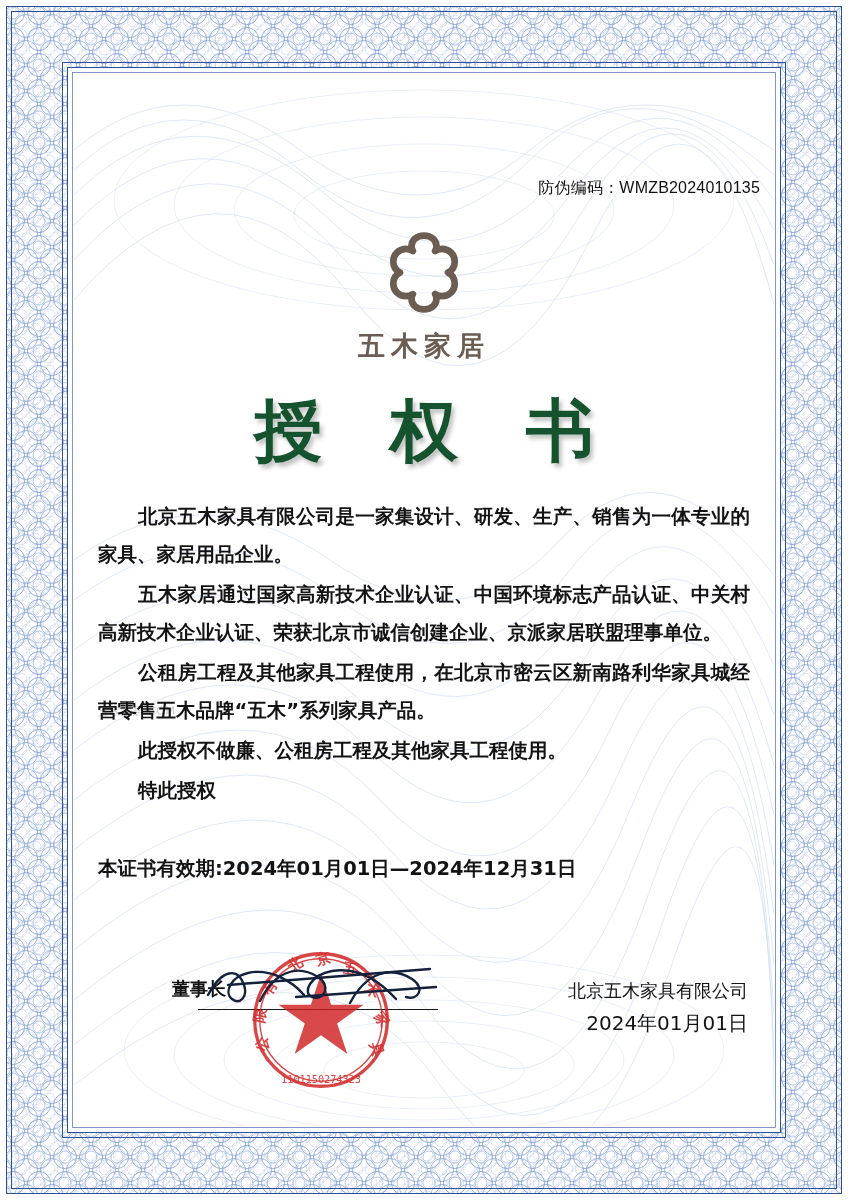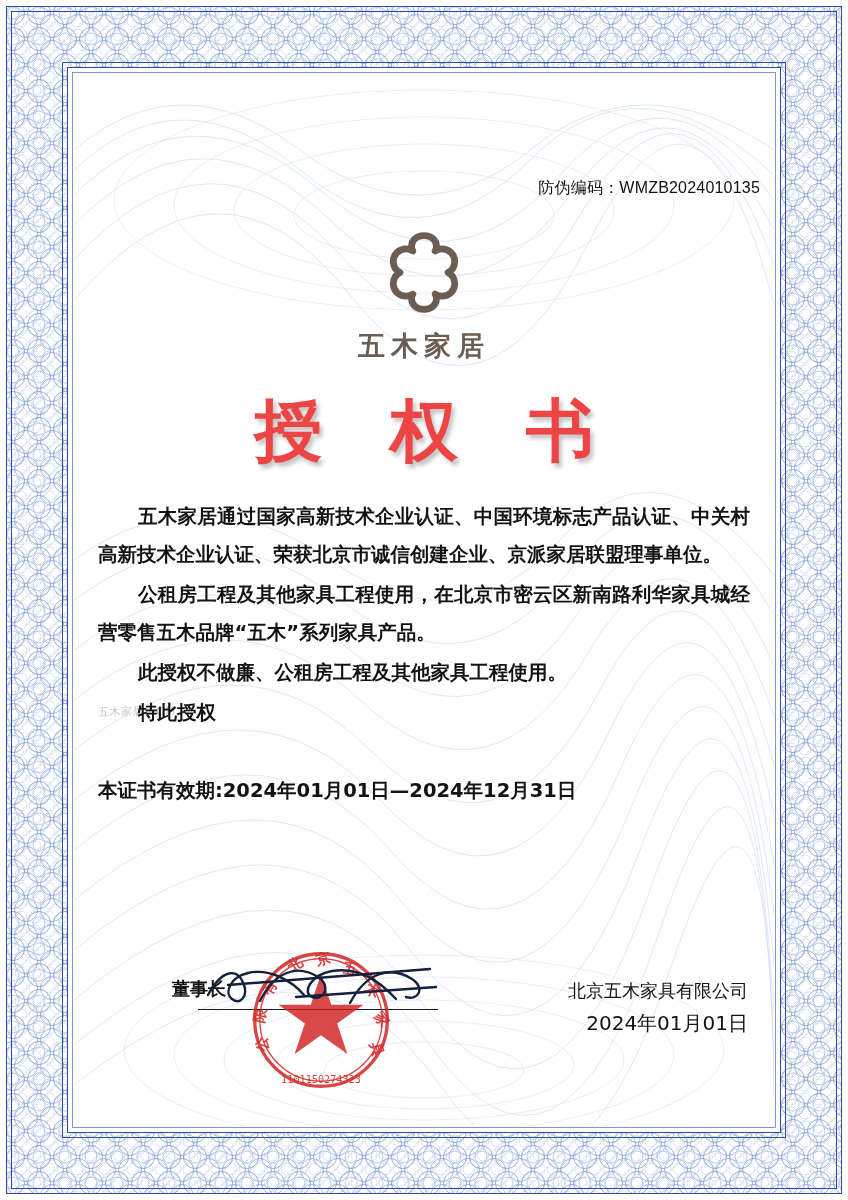--- a/index.html
+++ b/index.html
@@ -61,21 +61,21 @@
   }
   .title {
     position: absolute;
     left: 0; top: 298px;
     width: 672px;
     text-align: center;
     font-family: "DejaVu Serif", serif;
     font-weight: bold;
     font-size: 68px;
     letter-spacing: 22px;
-    color: #ef4444;
+    color: #14532d;
     text-shadow: 3px 4px 4px rgba(120,120,120,.45);
     text-indent: 22px;
   }
 
   .body-text {
     position: absolute;
     left: 10px; top: 410px;
     width: 652px;
     font-family: "DejaVu Sans", sans-serif;
     font-size: 19.5px;
@@ -238,20 +238,21 @@
                  -.8-1.4-1.4-3-1.4-5 0-6 5-11 13-11z" fill="none" stroke="#6b5d52" stroke-width="7" stroke-linejoin="round"></path>
       </svg>
       <div class="logo-text">五木家居</div>
     </div>
 
     <div class="title">授 权 书</div>
 
     <div class="watermark">五木家居.COM</div>
 
     <div class="body-text">
+      <p>北京五木家具有限公司是一家集设计、研发、生产、销售为一体专业的家具、家居用品企业。</p>
       <p>五木家居通过国家高新技术企业认证、中国环境标志产品认证、中关村高新技术企业认证、荣获北京市诚信创建企业、京派家居联盟理事单位。</p>
       <p>公租房工程及其他家具工程使用，在北京市密云区新南路利华家具城经营零售五木品牌“五木”系列家具产品。</p>
       <p>此授权不做廉、公租房工程及其他家具工程使用。</p>
       <p>特此授权</p>
       <p class="flush">本证书有效期:2024年01月01日—2024年12月31日</p>
     </div>
 
     <div class="sign-row">
       <div class="chair-label">董事长</div>
       <div class="sign-line"></div>

